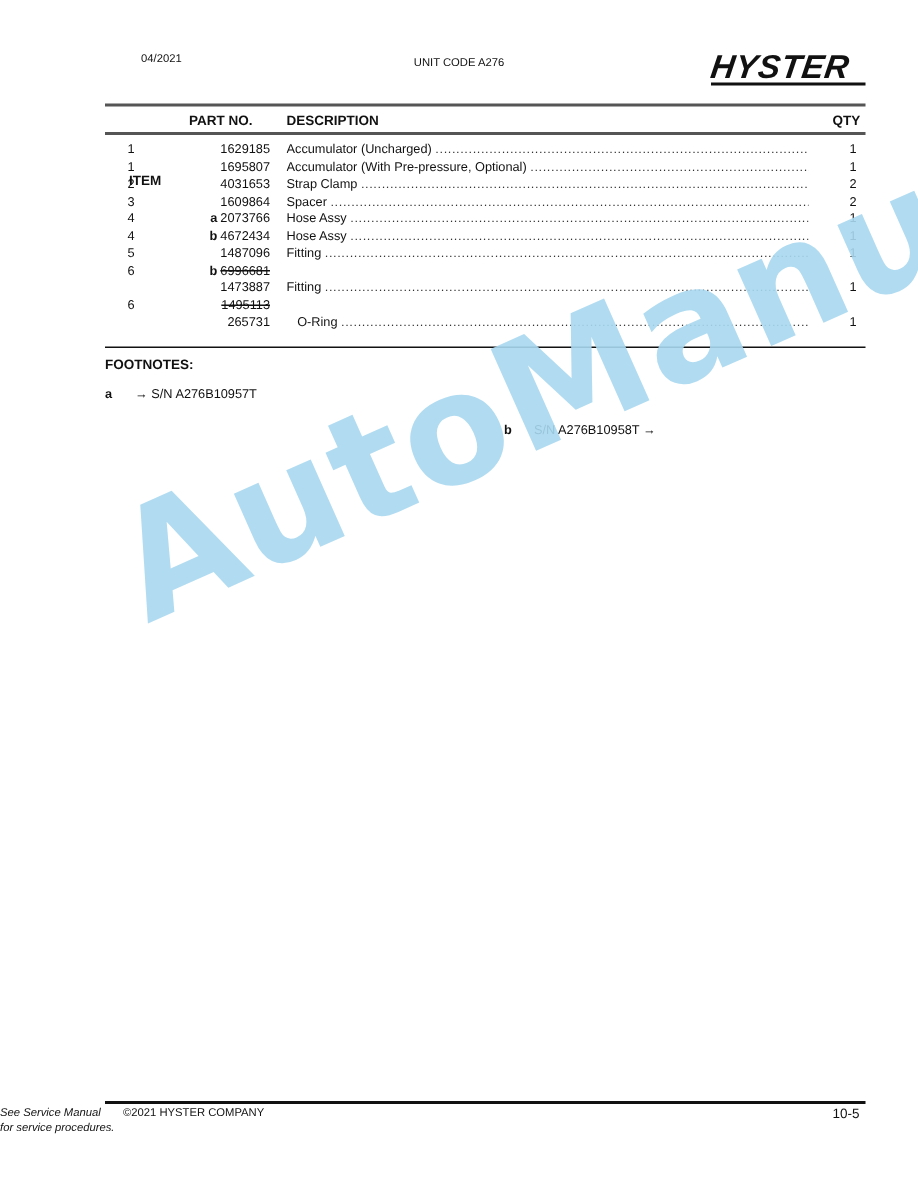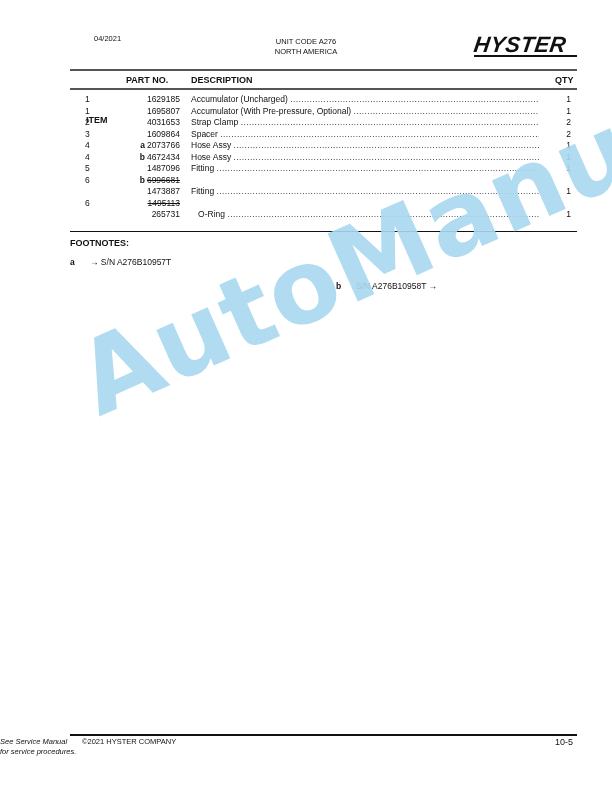--- a/index.html
+++ b/index.html
@@ -33,21 +33,20 @@
   .foot-left { left:70px; top:737px; font-size:7.5px;margin-left:12px; }
   .foot-center { left:0; width:612px; top:737px; text-align:left; font-size:7.5px; font-style:italic; line-height:10px; }
   .foot-right { left:555px; top:737px; font-size:9px; }
 </style>
 </head>
 <body>
 
 <div class="abs hdr-date">04/2021</div>
 <div class="abs hdr-center">
   <div>UNIT CODE A276</div>
-  <div>NORTH AMERICA</div>
 </div>
 <div class="abs logo">HYSTER</div>
 <div class="abs logo-underline"></div>
 
 <div class="abs rule-thick" style="top:69px;"></div>
 <div class="abs th" style="left:86px;margin-top:40px;">ITEM</div>
 <div class="abs th" style="left:126px;">PART NO.</div>
 <div class="abs th" style="left:191px;">DESCRIPTION</div>
 <div class="abs th" style="left:555px;">QTY</div>
 <div class="abs rule-thick" style="top:88px;"></div>

